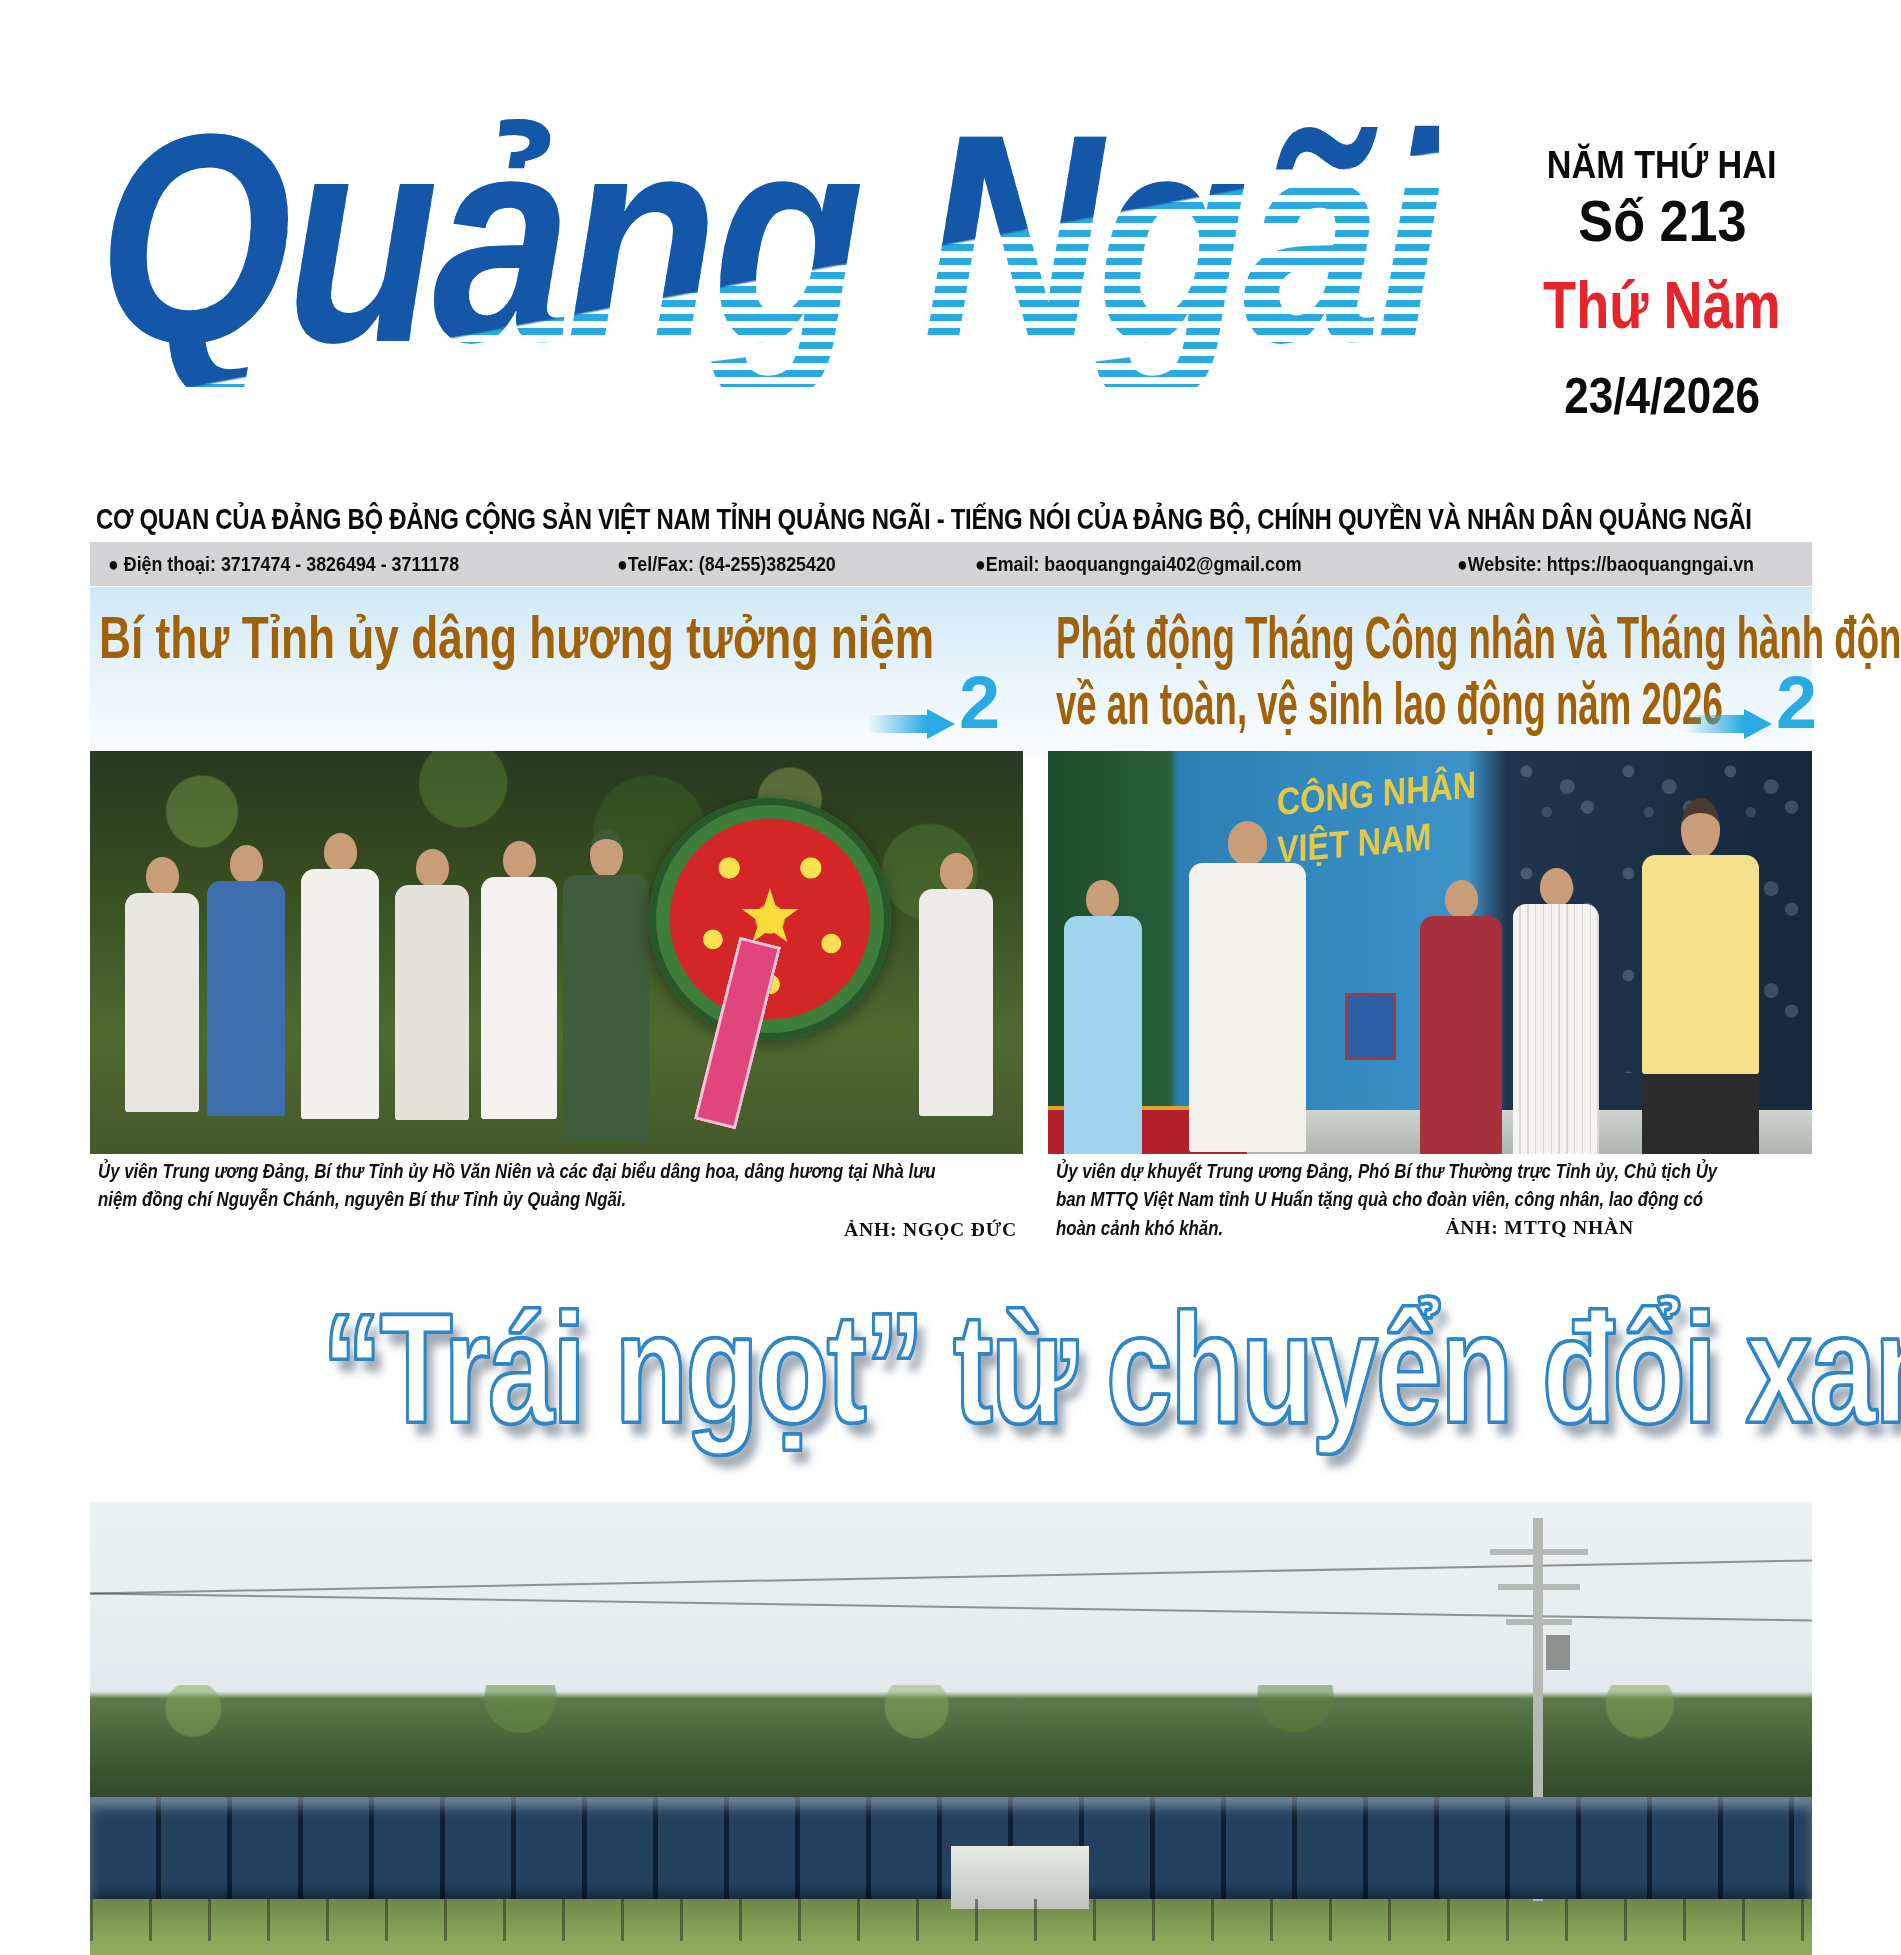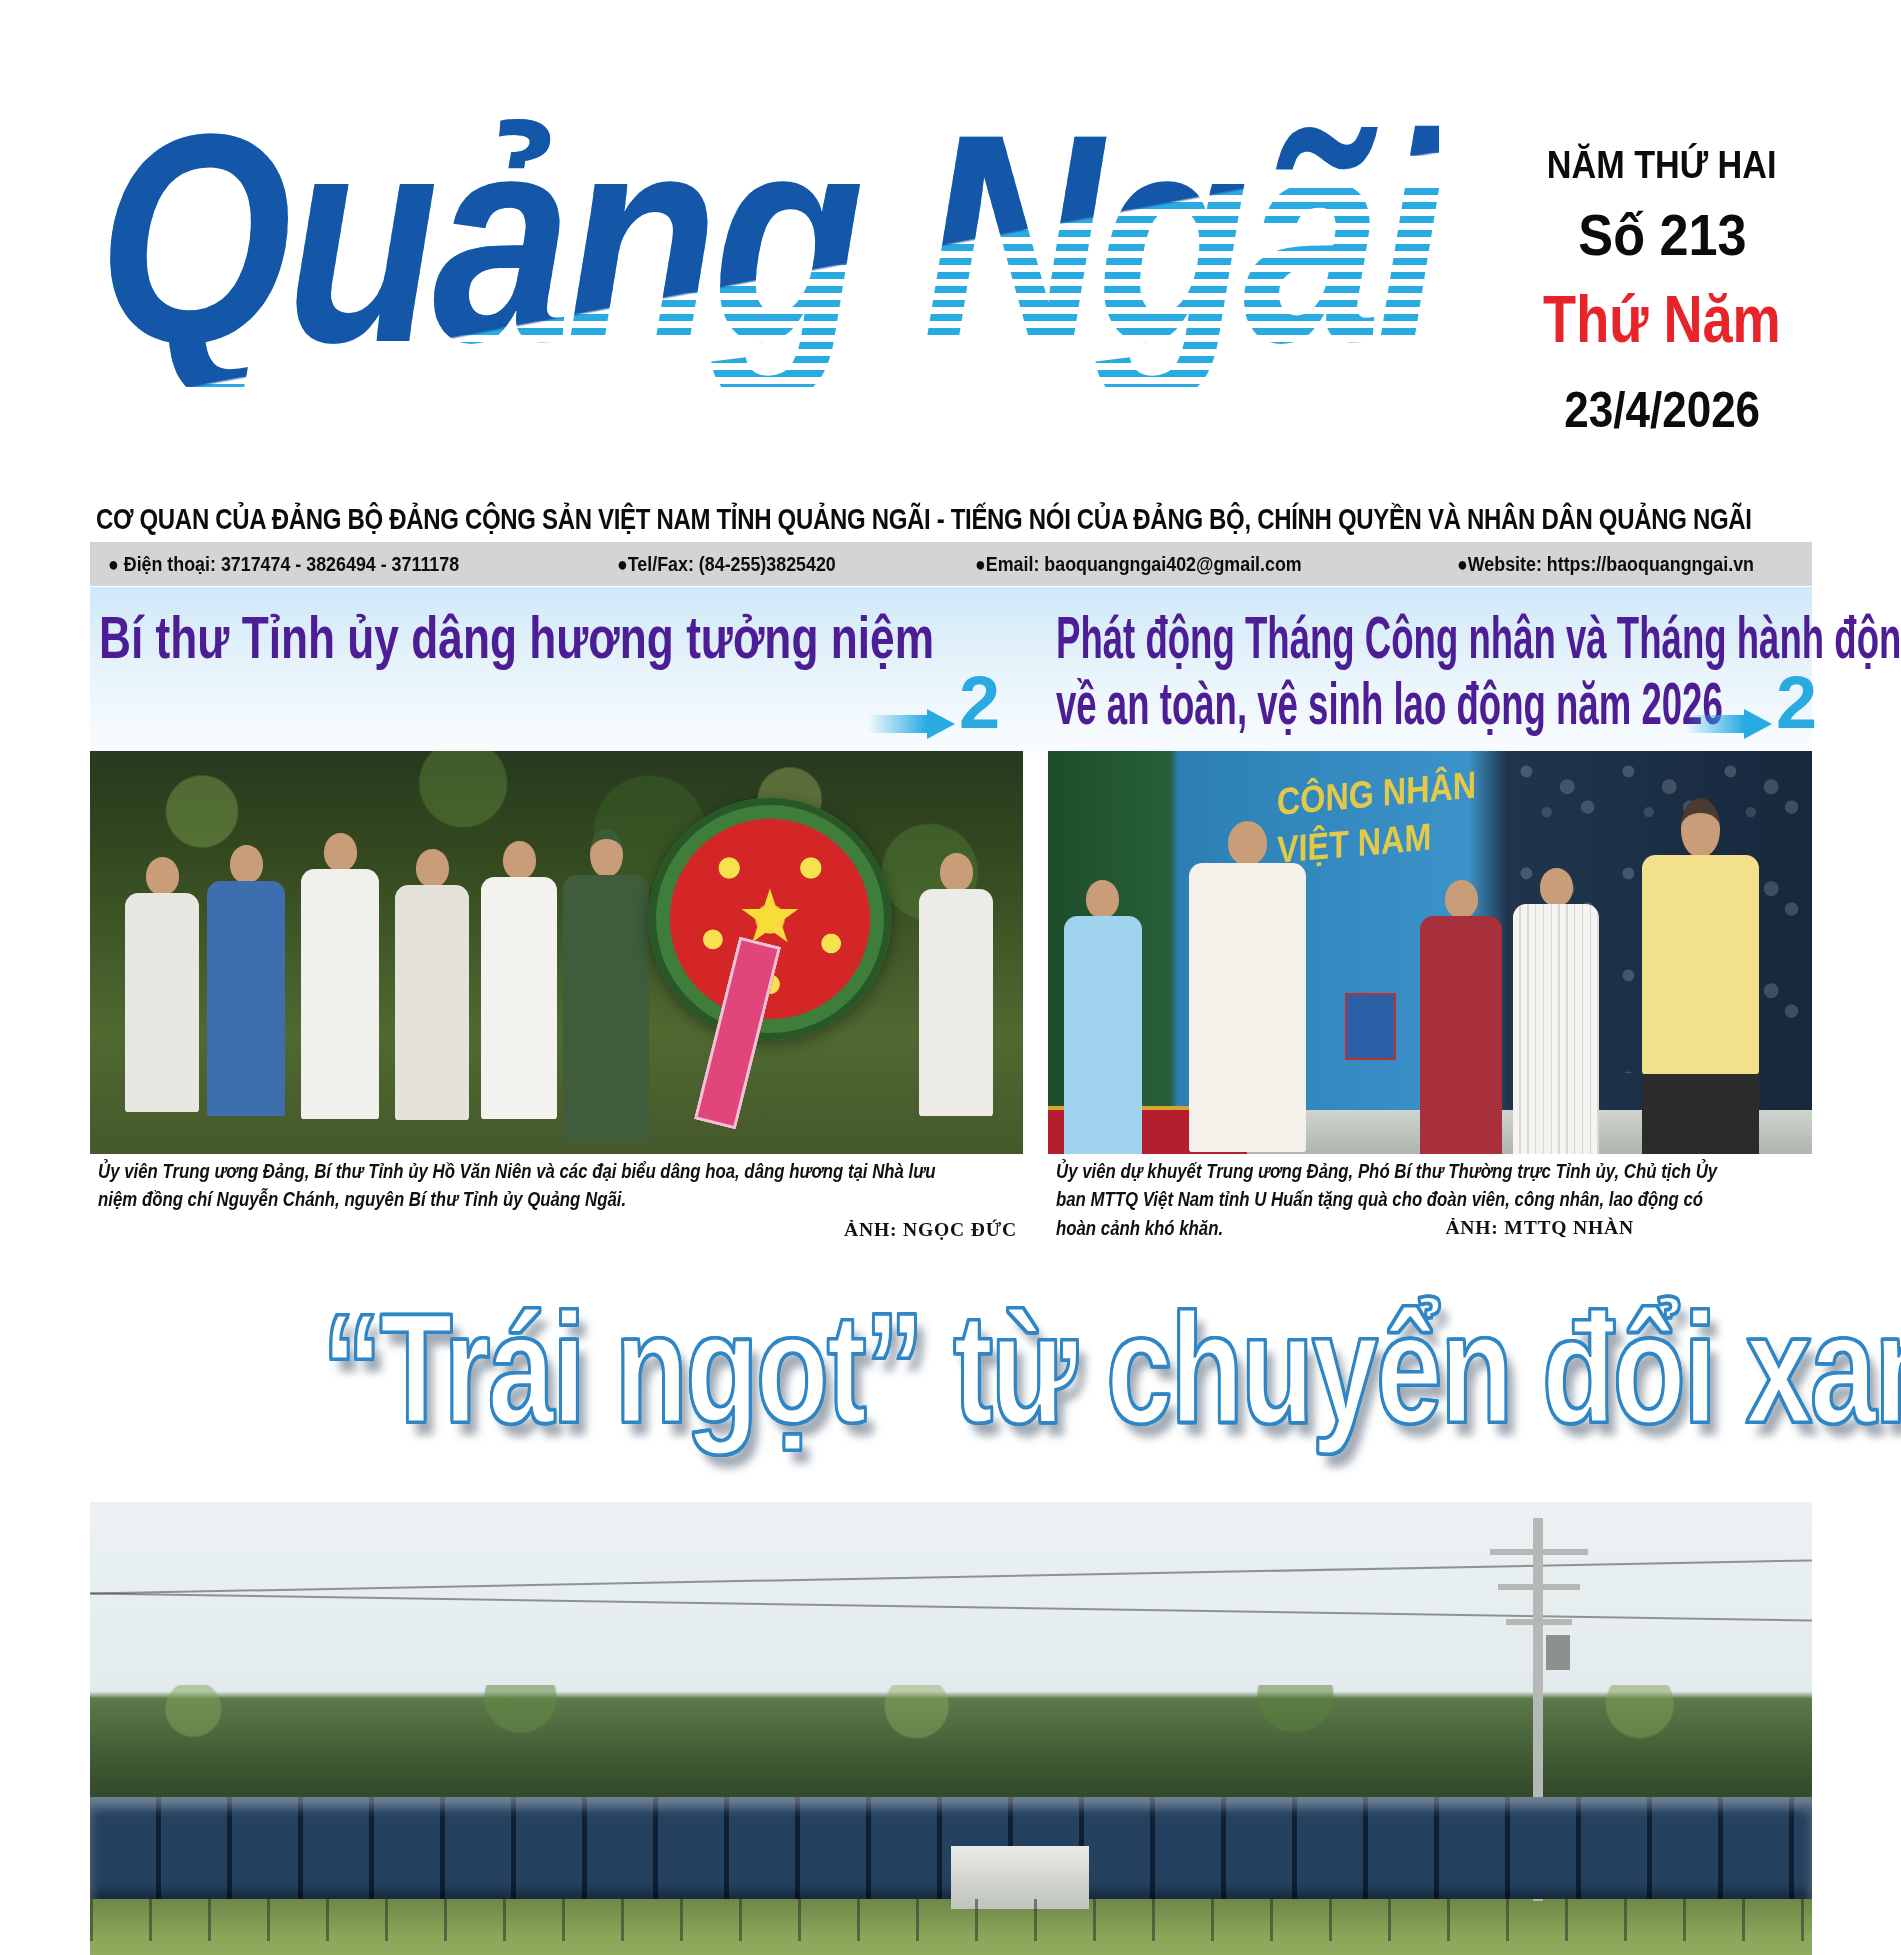--- a/index.html
+++ b/index.html
@@ -25,21 +25,21 @@
   .weekday{font-size:66px;font-weight:bold;color:#e8242b;transform:scaleX(.82);}
   .issuedate{font-size:50px;font-weight:bold;transform:scaleX(.88);}
   .tagline{font-size:30px;font-weight:bold;letter-spacing:-0.4px;transform:scaleX(.8);}
   .contactbar{left:90px;top:542px;width:1722px;height:44px;background:#d4d4d6;
               display:flex;align-items:center;justify-content:space-between;padding:0 17.6px;box-sizing:border-box;gap:32px;}
   .contact-item{font-size:20.3px;font-weight:bold;transform:scaleX(.88);transform-origin:left center;
                 display:inline-block;white-space:nowrap;}
   
   .band1{left:90px;top:587px;width:1722px;height:172px;
          background:linear-gradient(180deg,#cfe8f8 0%,#e6f3fb 45%,#fbfdff 100%);}
-  .headline{font-weight:bold;line-height:1.12;color:#4c1d95;}
+  .headline{font-weight:bold;line-height:1.12;color:#a16207;}
   .hl-lg{font-size:59px;}
   .pagenum{font-size:74px;font-weight:bold;color:#29abe2;}
   .jump{display:flex;align-items:center;}
   .jtail{width:59px;height:18px;background:linear-gradient(90deg,rgba(41,171,226,0),#29abe2);}
   .jhead{width:0;height:0;border-top:15.6px solid transparent;border-bottom:15.6px solid transparent;
          border-left:28px solid #29abe2;}
   
   .photo{overflow:hidden;}
   .ph-left{background:linear-gradient(180deg,#27391f 0%,#33481f 25%,#3f5727 45%,#506931 70%,#44592a 100%);}
   .ph-left .foliage{position:absolute;inset:0;background-image:
@@ -114,21 +114,21 @@
 
 <div id="page">
 
   <div class="abs" style="left:98px;top:90px;text-decoration:underline;">
     <span class="logo cond" style="transform:scaleX(.84);">Quảng Ngãi</span>
   </div>
 
   <div class="abs mast-right" style="left:1498px;top:144px;">
     <div class="row">
       <span class="inner year-label">NĂM THỨ HAI</span></div>
-    <div class="row" style="margin-top:14px;">
+    <div class="row" style="">
       <span class="inner issue-no">Số 213</span></div>
     <div class="row" style="margin-top:13px;">
       <span class="inner weekday">Thứ Năm</span></div>
     <div class="row" style="margin-top:24px;">
       <span class="inner issuedate">23/4/2026</span></div>
   </div>
 
   <div class="abs" style="left:96px;top:502px;">
     <span class="tagline cond">CƠ QUAN CỦA ĐẢNG BỘ ĐẢNG CỘNG SẢN VIỆT NAM TỈNH QUẢNG NGÃI - TIẾNG NÓI CỦA ĐẢNG BỘ, CHÍNH QUYỀN VÀ NHÂN DÂN QUẢNG NGÃI</span>
   </div>

